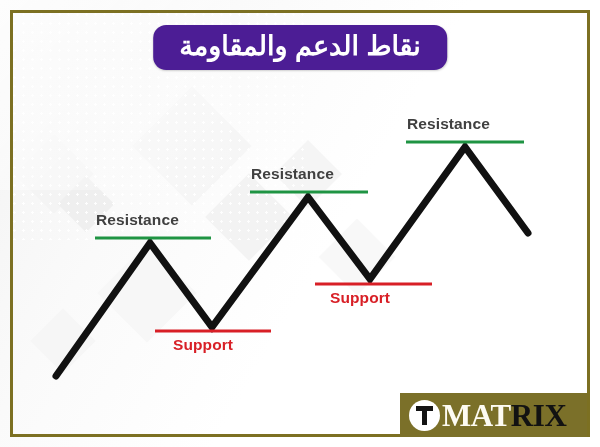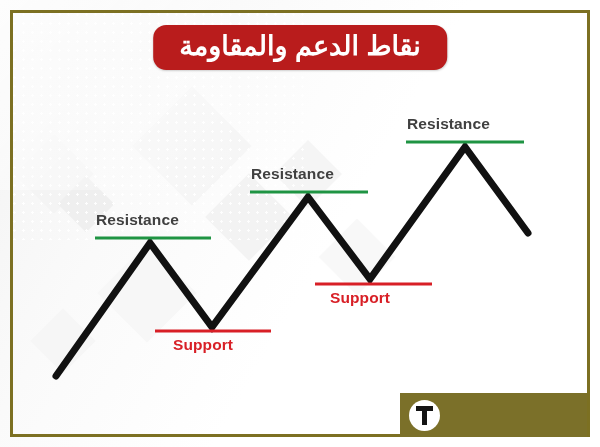--- a/index.html
+++ b/index.html
@@ -64,21 +64,21 @@
     box-sizing: border-box;
     pointer-events: none;
   }
 
   
   .title-banner {
     position: absolute;
     left: 50%;
     transform: translateX(-50%);
     top: 25px;
-    background: #b91c1c;
+    background: #4c1d95;
     color: #ffffff;
     border-radius: 13px;
     padding: 7px 26px 10px 26px;
     font-size: 27px;
     font-weight: 700;
     line-height: 1.05;
     direction: rtl;
     white-space: nowrap;
     box-shadow: 0 1px 2px rgba(0,0,0,.18);
   }
@@ -191,15 +191,18 @@
       <div class="lvl-label resistance" style="left: 96px; top: 211px;">Resistance</div>
       <div class="lvl-label support" style="left: 173px; top: 336px;">Support</div>
       <div class="lvl-label resistance" style="left: 251px; top: 165px;">Resistance</div>
       <div class="lvl-label support" style="left: 330px; top: 289px;">Support</div>
       <div class="lvl-label resistance" style="left: 407px; top: 115px;">Resistance</div>
     </div>
 
 
   <div class="logo-badge">
     <span class="logo-mark"></span>
+    <span class="logo-word">
+      <span class="part-a">MAT</span><span class="part-b">RIX</span>
+    </span>
   </div>
 
 </div>
 
 </body></html>

